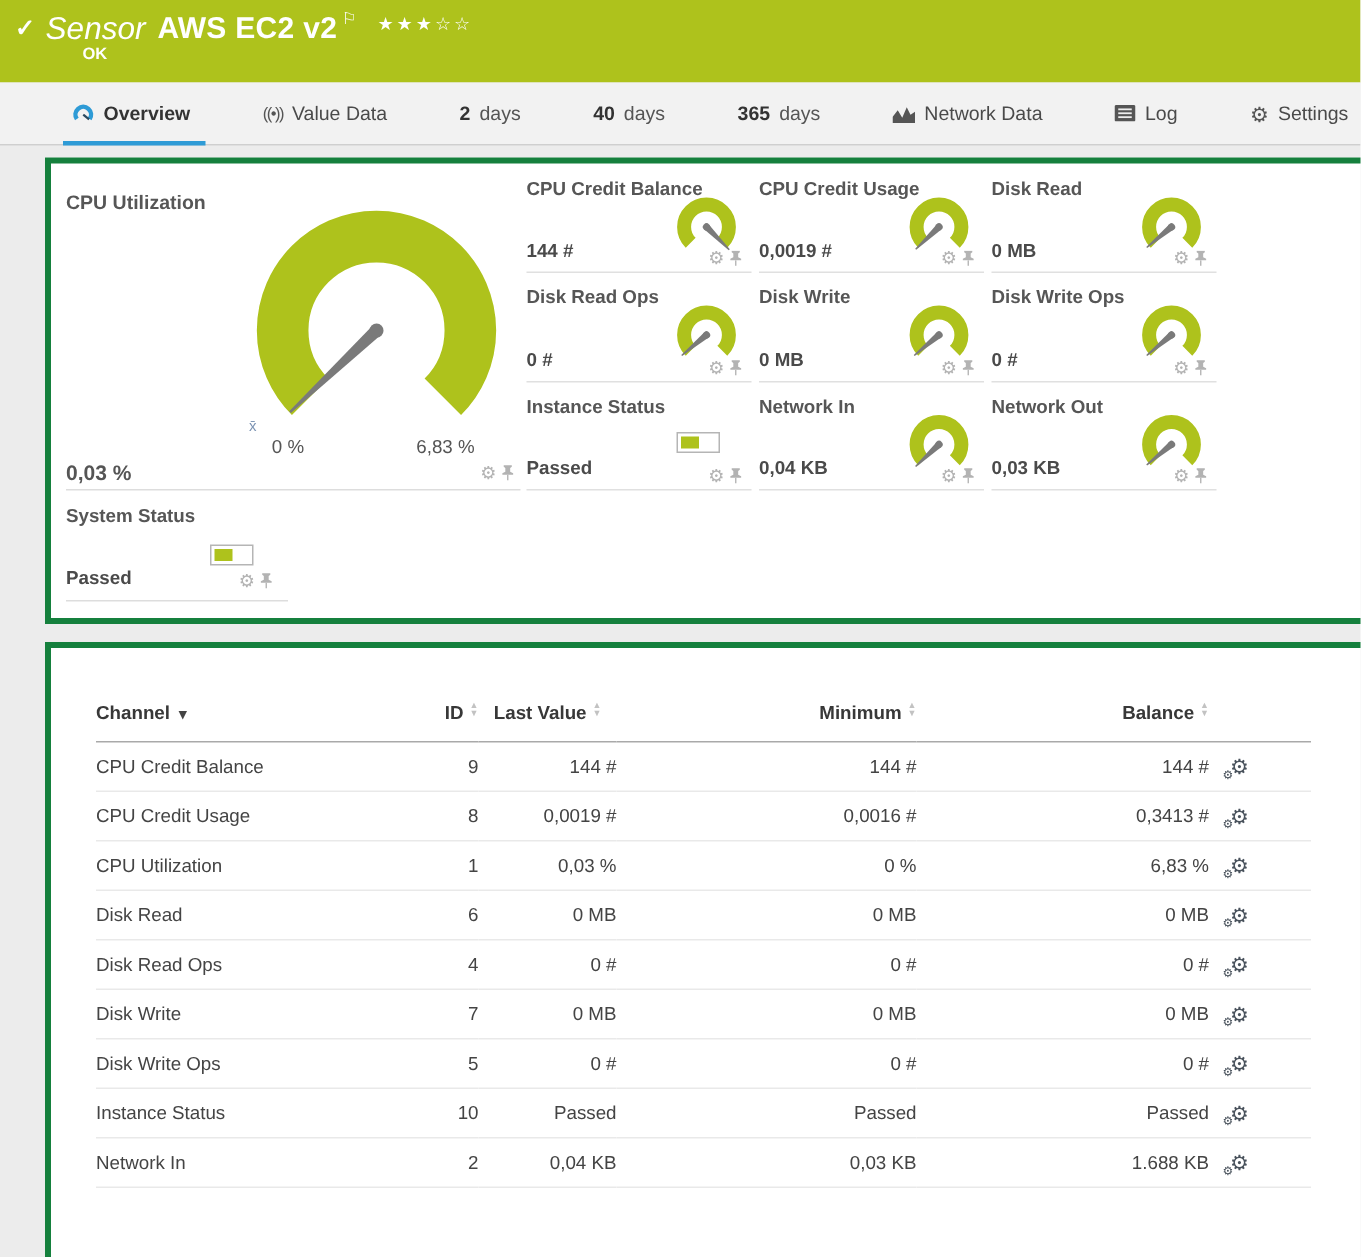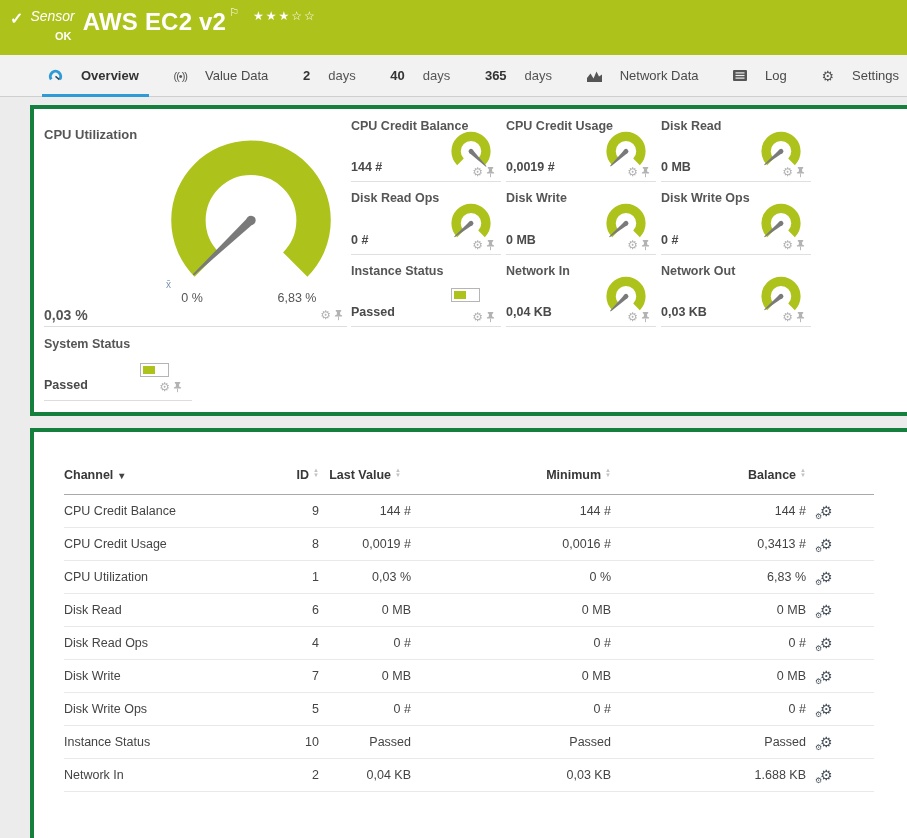--- a/index.html
+++ b/index.html
@@ -5,30 +5,30 @@
   html,body{margin:0;padding:0;}
   body{
     width:907px;height:838px;overflow:hidden;background:#ececec;
     font-family:"Liberation Sans",sans-serif;color:#444;
     -webkit-font-smoothing:antialiased;
   }
   
   .topbar{height:55px;background:var(--green);position:relative;color:#fff;}
   .topbar .line1{display:flex;align-items:flex-start;padding:8px 0 0 10px;}
   .check{font-size:16px;font-weight:bold;margin-right:7px;margin-top:1px;}
-  .sensor-prefix{font-style:italic;font-size:14px;margin-right:8px;}
-  .sensor-title{font-size:24px;font-weight:bold;letter-spacing:.2px;}
+  .sensor-prefix{font-style:italic;font-size:21px;margin-right:8px;}
+  .sensor-title{font-size:20px;font-weight:bold;letter-spacing:.2px;}
   .flag{font-size:11px;margin:-2px 0 0 3px;}
   .stars{font-size:12px;letter-spacing:2px;margin:1px 0 0 14px;}
   .status-ok{position:absolute;left:55px;top:30px;font-size:11px;font-weight:bold;}
   
   .tabbar{height:41px;background:#f2f2f2;border-bottom:1px solid #cfcfcf;
     display:flex;align-items:stretch;justify-content:space-between;
     padding:0 8px 0 48px;position:relative;}
-  .tab{display:flex;align-items:center;gap:18px;font-size:13px;color:#4a4a4a;
+  .tab{display:flex;align-items:center;gap:6px;font-size:13px;color:#4a4a4a;
     position:relative;white-space:nowrap;cursor:pointer;}
   .tab.active{color:#333;font-weight:bold;}
   .tab.active::after{content:"";position:absolute;left:-6px;right:-10px;bottom:-1px;
     height:3px;background:var(--blue);}
   .tab .num{font-weight:bold;color:#333;}
   .tab .unit{color:#555;font-weight:normal;}
   .tab svg{display:block;}
   .live-glyph{font-size:11px;letter-spacing:-1px;color:#555;font-weight:normal;}
   .gear-glyph{font-size:14px;color:#555;font-weight:normal;line-height:1;}
   

